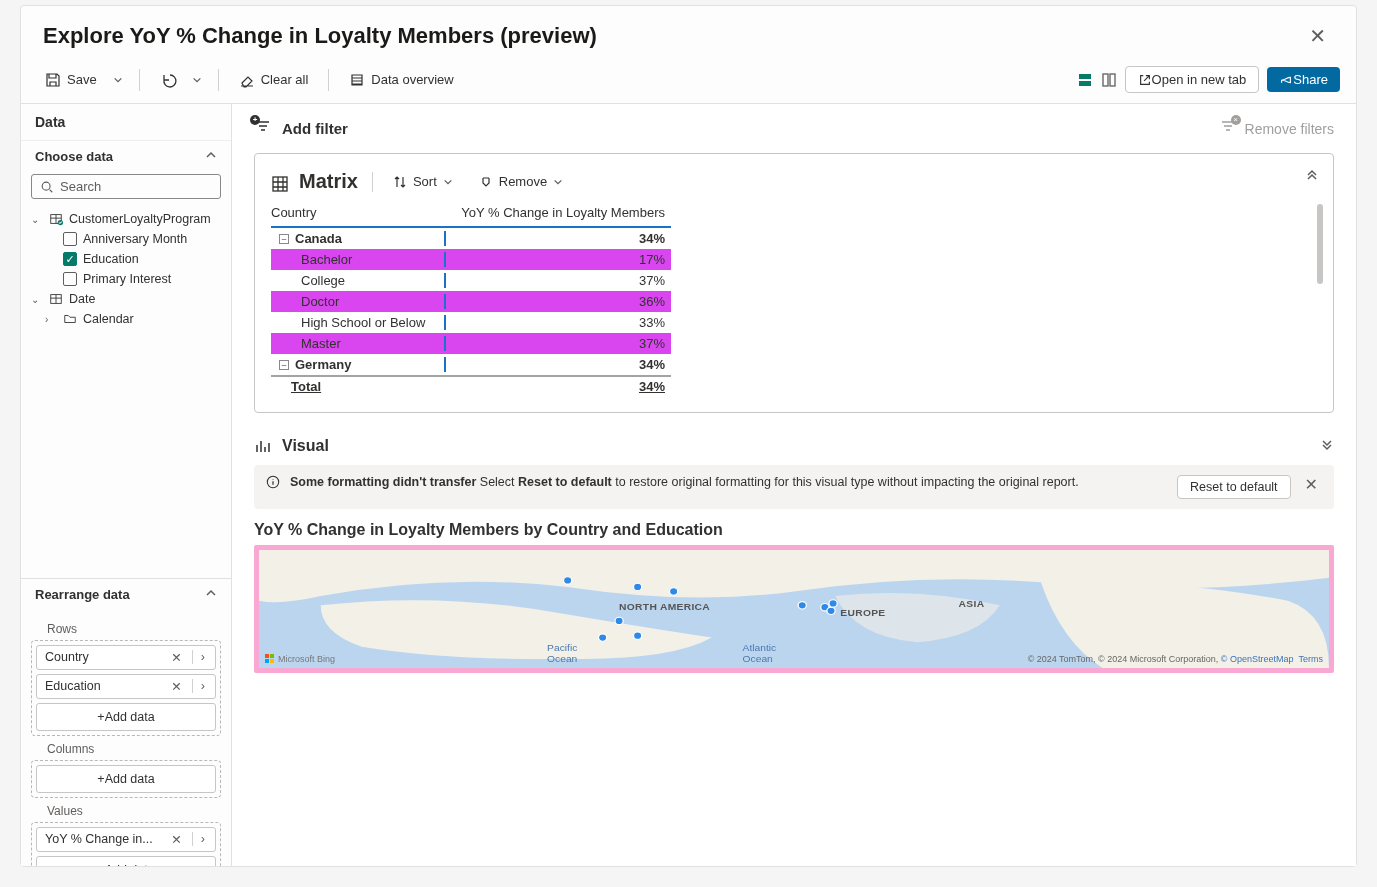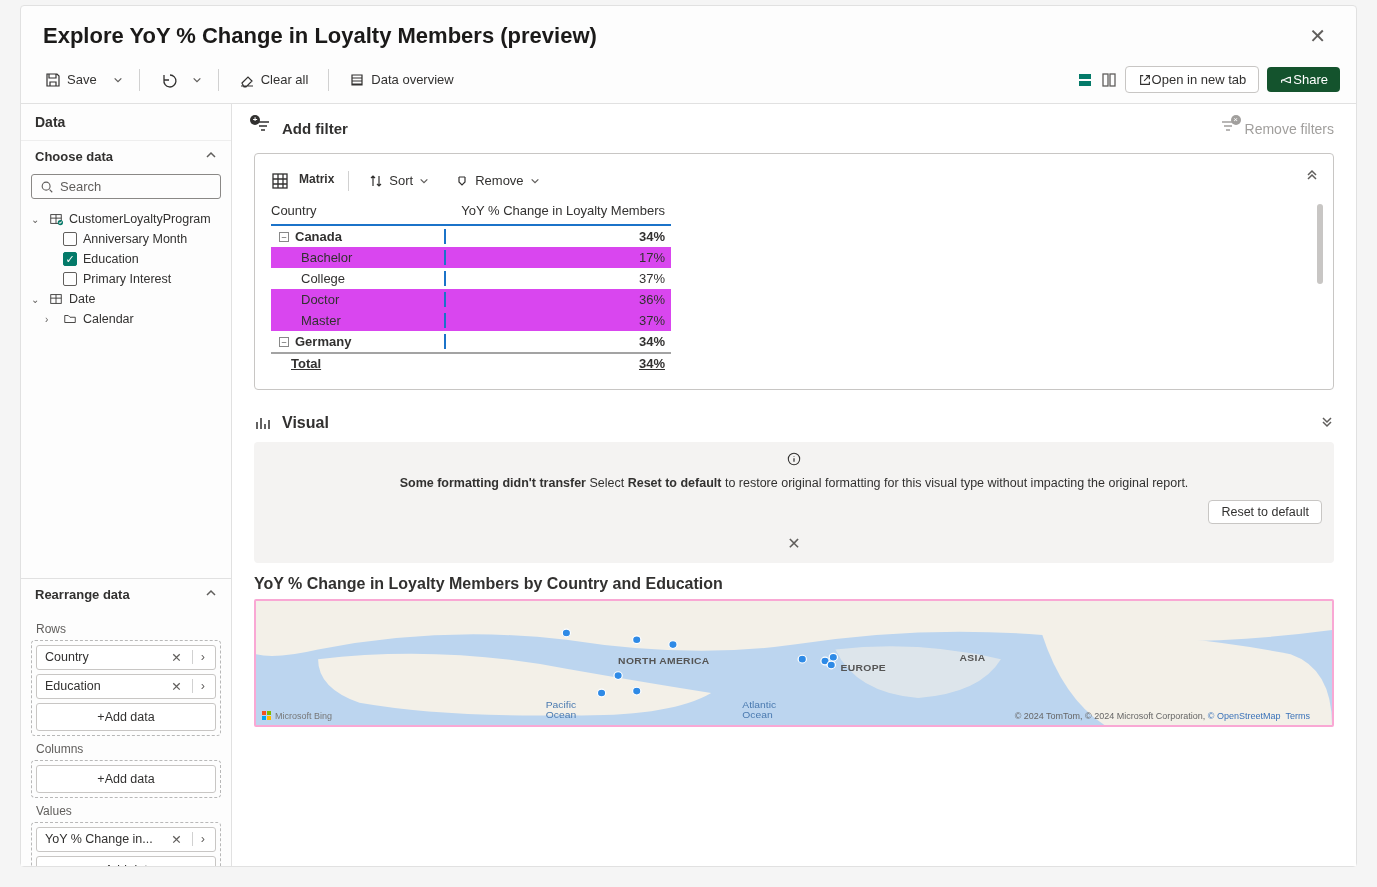--- a/index.html
+++ b/index.html
@@ -36,21 +36,21 @@
 }
 .tb-left { display: flex; align-items: center; gap: 4px; }
 .tb-right { margin-left: auto; display: flex; align-items: center; gap: 8px; }
 .tb-btn { display: inline-flex; align-items: flex-start; gap: 6px; padding: 5px 8px; border-radius: 3px; cursor: pointer; color: #323130; }
 .tb-sep { width: 1px; height: 22px; background: #d1d1d1; margin: 0 8px; }
 .pill-btn {
   display: inline-flex; align-items: center; gap: 0;
   border: 1px solid #c8c6c4; border-radius: 4px;
   padding: 5px 12px; cursor: pointer; background: #fff;
 }
-.share-btn { background: #14532d; color: #fff; border: none; }
+.share-btn { background: #0369a1; color: #fff; border: none; }
 .ico { width: 16px; height: 16px; display: inline-flex; align-items:center; justify-content:center; }
 .panes { display: flex; flex: 1; min-height: 0; border-top: 1px solid #e1e1e1; }
 .sidebar {
   width: 211px; border-right: 1px solid #e1e1e1;
   display: flex; flex-direction: column; background: #fdfdfd;
 }
 .sb-head { font-weight: 600; font-size: 14px; padding: 10px 14px; }
 .sb-section-hd {
   display: flex; align-items: center; justify-content: space-between;
   padding: 8px 14px; font-weight: 600; border-top: 1px solid #eee;
@@ -63,21 +63,21 @@
   font-size: 13px; color: #605e5c;
 }
 .tree { padding: 2px 6px 10px 6px; font-size: 12.5px; }
 .tree-row { display: flex; align-items: center; gap: 6px; padding: 3px 4px; cursor: pointer; border-radius: 3px; }
 .tree-caret { width: 12px; color: #605e5c; font-size: 10px; }
 .tree-chk { width: 14px; height: 14px; border: 1px solid #605e5c; border-radius: 2px; display:inline-flex; align-items:center; justify-content:center; }
 .tree-chk.checked { background: #047a69; border-color:#047a69; color: #fff; font-size: 11px; }
 .indent1 { padding-left: 18px; }
 .indent2 { padding-left: 36px; }
 .rearrange { padding: 6px 10px 12px 10px; flex:1; overflow:auto; }
-.field-label { font-size: 12px; color: #605e5c; margin: 6px 0 4px 5px; }
+.field-label { font-size: 12px; color: #605e5c; margin: 6px 0 4px 16px; }
 .dash-box { border: 1px dashed #b8b8b8; border-radius: 4px; padding: 4px; display: flex; flex-direction: column; gap: 4px; }
 .token {
   display: flex; align-items: center; gap: 6px;
   border: 1px solid #c8c6c4; border-radius: 3px; padding: 4px 8px;
   font-size: 12.5px; background: #fff;
 }
 .token .x { margin-left: auto; color: #605e5c; cursor:pointer; padding:0 4px;}
 .token .divv { width:1px; height:14px; background:#d1d1d1; }
 .token .cr { color:#605e5c; cursor:pointer; padding:0 2px;}
 .add-data {
@@ -86,53 +86,53 @@
 }
 .main { flex: 1; display: flex; flex-direction: column; min-width: 0; background:#fff; }
 .filter-bar { display:flex; align-items:center; padding: 14px 22px; gap:10px; }
 .filter-bar .add-f { display:flex; align-items:center; gap:10px; font-weight:600; font-size:15px; cursor:pointer;}
 .filter-bar .rm-f { margin-left:auto; color:#a19f9d; display:flex; align-items:center; gap:8px; font-size:14px; }
 .card {
   margin: 0 22px 18px 22px; border: 1px solid #c8c6c4; border-radius: 4px;
   padding: 16px; position: relative; background:#fff;
 }
 .card-head { display:flex; align-items:center; gap:14px; margin-bottom: 12px; }
-.card-head .title { font-size: 12px; font-weight: 600; display:flex; align-items:flex-start; gap:10px;}
+.card-head .title { font-size: 20px; font-weight: 600; display:flex; align-items:flex-end; gap:10px;}
 .card-sep { width:1px; height:20px; background:#d1d1d1; }
 .small-btn { display:inline-flex; align-items:center; gap:6px; color:#323130; cursor:pointer; padding:3px 6px; border-radius:3px;}
 .collapse-ic { position:absolute; right:14px; top:14px; color:#605e5c; cursor:pointer; }
 .matrix { width: 400px; }
 .matrix-head { display:flex; border-bottom:2px solid #1b73c9; font-size:13px; padding-bottom:6px;}
 .mcol1 { width: 175px; }
 .mcol2 { flex:1; text-align:right; padding-right:6px;}
 .matrix-body .mrow { display:flex; font-size:13px; height:21px; align-items:center;}
 .matrix-body .mrow.alt { background:#d946ef; }
 .matrix-body .mrow.bold { font-weight:700; }
 .matrix-body .mrow .mcol1 { padding-left: 30px; border-right: 2px solid #1b73c9;}
 .matrix-body .mrow.group .mcol1 { padding-left: 8px; display:flex; align-items:center; gap:6px;}
 .matrix-body .mrow.total .mcol1 { padding-left: 20px; border-right:none;}
 .matrix-body .mrow.total { border-top: 2px solid #a3a3a3; text-decoration: underline; }
 .sqminus { width:10px; height:10px; border:1px solid #888; font-size:9px; line-height:8px; text-align:center; color:#888; }
 .matrix-scroll { position:absolute; right:10px; top:50px; width:6px; height:80px; background:#c8c6c4; border-radius:3px; }
 .visual-head { display:flex; align-items:center; gap:10px; padding: 6px 22px 10px 22px; font-size:16px; font-weight:600; }
 .visual-head .exp { margin-left:auto; color:#605e5c; cursor:pointer; }
 .banner {
   margin: 0 22px 12px 22px; background:#f4f3f2; border-radius:4px;
-  padding: 10px 12px; display:flex; align-items:center; gap:10px; font-size:12.5px;flex-direction:column;
+  padding: 10px 12px; display:flex; gap:10px; font-size:12.5px;
 }
 .banner .rst { margin-left:auto; }
 .banner .xb { color:#605e5c; cursor:pointer; font-size:16px; padding:0 4px;}
 .chart-title { margin: 0 22px 6px 22px; font-size:16px; font-weight:600; }
-.map-wrap { margin: 0 22px 10px 22px; height: 128px; border:2px solid #f9a8d4; border-radius:2px; position:relative; overflow:hidden; }
+.map-wrap { margin: 0 22px 10px 22px; height: 128px; border:5px solid #f9a8d4; border-radius:2px; position:relative; overflow:hidden; }
 .map-svg { width:100%; height:100%; display:block; }
 .map-pt { fill:#2e8ae6; stroke:#fff; stroke-width:1.2; }
 .map-lbl { font-size:10px; fill:#555; font-weight:700; letter-spacing:.3px;}
 .map-sublbl { font-size:10px; fill:#4a7ab0; }
 .map-attr { position:absolute; left:6px; bottom:4px; font-size:9px; color:#777; display:flex; gap:3px;}
-.map-attr2 { position:absolute; right:22px; bottom:4px; font-size:9px; color:#666; }
+.map-attr2 { position:absolute; right:6px; bottom:4px; font-size:9px; color:#666; }
 .map-attr2 a { color:#3b73b9; text-decoration:none; }
 svg { overflow: visible; }
 </style>
 </head>
 <body>
 
 <div class="app">
 
   <div class="titlebar">
     <h1>Explore YoY % Change in Loyalty Members (preview)</h1>
@@ -393,20 +393,24 @@
                 <div class="mcol1"><span>Bachelor</span></div>
                 <div class="mcol2">17%</div>
               </div>
               <div class="mrow">
                 <div class="mcol1"><span>College</span></div>
                 <div class="mcol2">37%</div>
               </div>
               <div class="mrow alt">
                 <div class="mcol1"><span>Doctor</span></div>
                 <div class="mcol2">36%</div>
+              </div>
+              <div class="mrow">
+                <div class="mcol1"><span>High School or Below</span></div>
+                <div class="mcol2">33%</div>
               </div>
               <div class="mrow alt">
                 <div class="mcol1"><span>Master</span></div>
                 <div class="mcol2">37%</div>
               </div>
               <div class="mrow group bold">
                 <div class="mcol1">
                   <span class="sqminus">–</span>
                   <span>Germany</span>
                 </div>

